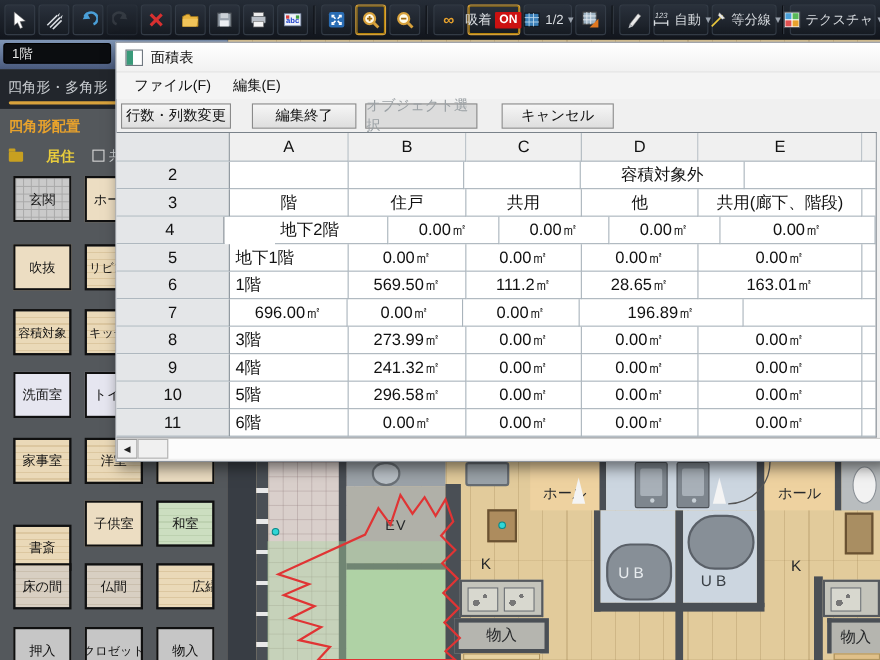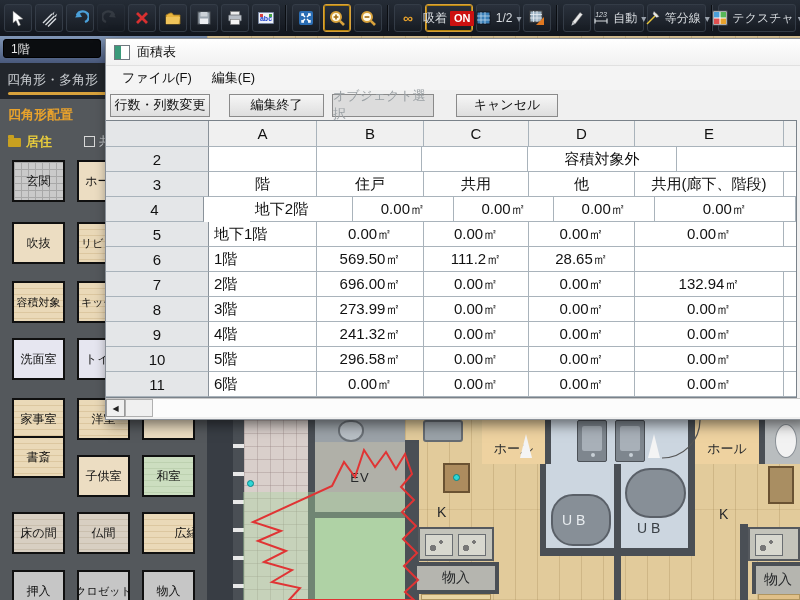--- a/index.html
+++ b/index.html
@@ -28,21 +28,21 @@
     background:linear-gradient(#8096b6,#49597c);}
   #floorbox{position:absolute;left:3px;top:3px;width:98px;height:19px;background:#0b0d10;
     border:1px solid #000;border-radius:3px;color:#e8e8e8;font-size:12px;line-height:19px;padding-left:7px;box-sizing:border-box;}
   #tabarea{position:absolute;left:0;top:27px;width:207px;height:36px;background:#22262c;}
   #tabtext{position:absolute;left:0;top:8px;width:105px;text-align:center;color:#c9cdd1;font-size:13px;}
   #tabline{position:absolute;left:8px;top:29px;width:190px;height:3px;background:#d8a23c;border-radius:2px;}
   #sectionlabel{position:absolute;left:8px;top:70px;color:#e8a22c;font-weight:bold;font-size:13px;}
   #catrow{position:absolute;left:8px;top:97px;display:flex;align-items:center;gap:5px;}
   .folder-ic{width:13px;height:9px;background:#c8a020;border-radius:1px;position:relative;}
   .folder-ic:before{content:"";position:absolute;left:0;top:-3px;width:6px;height:3px;background:#c8a020;border-radius:1px 1px 0 0;}
-  #catlabel{color:#e8cc3c;font-weight:bold;font-size:13px;}
+  #catlabel{color:#e8cc3c;font-weight:bold;font-size:13px;margin-left:16px;}
   #cat2{position:absolute;left:84px;top:97px;display:flex;align-items:center;gap:4px;}
   .chk{width:9px;height:9px;border:1px solid #d8d8d8;background:transparent;}
   #cat2 span{color:#cfd3d6;font-size:12px;}
   .room-btn{position:absolute;width:53px;height:42px;border:2px solid #101010;box-sizing:border-box;
     display:flex;align-items:center;justify-content:center;color:#111;overflow:hidden;white-space:nowrap;}
   .rs-grid{background:#cacaca;background-image:linear-gradient(#a8a8a8 1px,transparent 1px),linear-gradient(90deg,#a8a8a8 1px,transparent 1px);background-size:7px 7px;}
   .rs-beige{background:#ecddc2;}
   .rs-stripe{background:repeating-linear-gradient(180deg,#ead9b8 0 5px,#dcc7a0 5px 6px);}
   .rs-lav{background:#e6e6f0;}
   .rs-green{background:repeating-linear-gradient(180deg,#ccdec0 0 5px,#bdd1b0 5px 6px);}
@@ -378,21 +378,21 @@
         <div class="room-btn rs-beige" style="left: 77px; top: 124px; font-size: 12px;">ホール</div>
         <div class="room-btn rs-beige" style="left: 12px; top: 186px; font-size: 12px;">吹抜</div>
         <div class="room-btn rs-stripe" style="left: 77px; top: 186px; font-size: 11px;">リビング</div>
         <div class="room-btn rs-stripe" style="left: 12px; top: 245px; font-size: 11px;">容積対象</div>
         <div class="room-btn rs-stripe" style="left: 77px; top: 245px; font-size: 11px;">キッチン</div>
         <div class="room-btn rs-lav" style="left: 12px; top: 302px; font-size: 12px;">洗面室</div>
         <div class="room-btn rs-lav" style="left: 77px; top: 302px; font-size: 12px;">トイレ</div>
         <div class="room-btn rs-stripe" style="left: 12px; top: 362px; font-size: 12px;">家事室</div>
         <div class="room-btn rs-stripe" style="left: 77px; top: 362px; font-size: 12px;">洋室</div>
         <div class="room-btn rs-beige" style="left: 142px; top: 362px; font-size: 12px;"></div>
-        <div class="room-btn rs-stripe" style="left: 12px; top: 400px; font-size: 12px;">書斎</div>
+        <div class="room-btn rs-stripe" style="left: 12px; top: 441px; font-size: 12px;">書斎</div>
         <div class="room-btn rs-beige" style="left: 77px; top: 419px; font-size: 12px;">子供室</div>
         <div class="room-btn rs-green" style="left: 142px; top: 419px; font-size: 12px;">和室</div>
         <div class="room-btn rs-tan" style="left: 12px; top: 476px; font-size: 12px;">床の間</div>
         <div class="room-btn rs-tan" style="left: 77px; top: 476px; font-size: 12px;">仏間</div>
         <div class="room-btn rs-stripe" style="left: 142px; top: 476px; font-size: 12px; padding-left: 36px;">広縁</div>
         <div class="room-btn rs-gray" style="left: 12px; top: 534px; font-size: 12px;">押入</div>
         <div class="room-btn rs-gray" style="left: 77px; top: 534px; font-size: 11px;">クロゼット</div>
         <div class="room-btn rs-gray" style="left: 142px; top: 534px; font-size: 12px;">物入</div>
       </div>
   </div>
@@ -456,29 +456,29 @@
           <div class="tc " style="width: 106px;">0.00㎡</div>
           <div class="tc " style="width: 149px;">0.00㎡</div>
           <div class="tc fill"></div>
         </div>
         <div class="t-row">
           <div class="tc head gut" style="width: 103px;">6</div>
           <div class="tc  left" style="width: 108px;">1階</div>
           <div class="tc " style="width: 107px;">569.50㎡</div>
           <div class="tc " style="width: 105px;">111.2㎡</div>
           <div class="tc " style="width: 106px;">28.65㎡</div>
+          <div class="tc " style="width: 149px;">163.01㎡</div>
           <div class="tc fill"></div>
         </div>
         <div class="t-row">
           <div class="tc head gut" style="width: 103px;">7</div>
-          <div class="tc  left" style="width: 108px;">2階</div>
           <div class="tc " style="width: 107px;">696.00㎡</div>
           <div class="tc " style="width: 105px;">0.00㎡</div>
           <div class="tc " style="width: 106px;">0.00㎡</div>
-          <div class="tc " style="width: 149px;">132.94㎡</div>
+          <div class="tc " style="width: 149px;">196.89㎡</div>
           <div class="tc fill"></div>
         </div>
         <div class="t-row">
           <div class="tc head gut" style="width: 103px;">8</div>
           <div class="tc  left" style="width: 108px;">3階</div>
           <div class="tc " style="width: 107px;">273.99㎡</div>
           <div class="tc " style="width: 105px;">0.00㎡</div>
           <div class="tc " style="width: 106px;">0.00㎡</div>
           <div class="tc " style="width: 149px;">0.00㎡</div>
           <div class="tc fill"></div>

